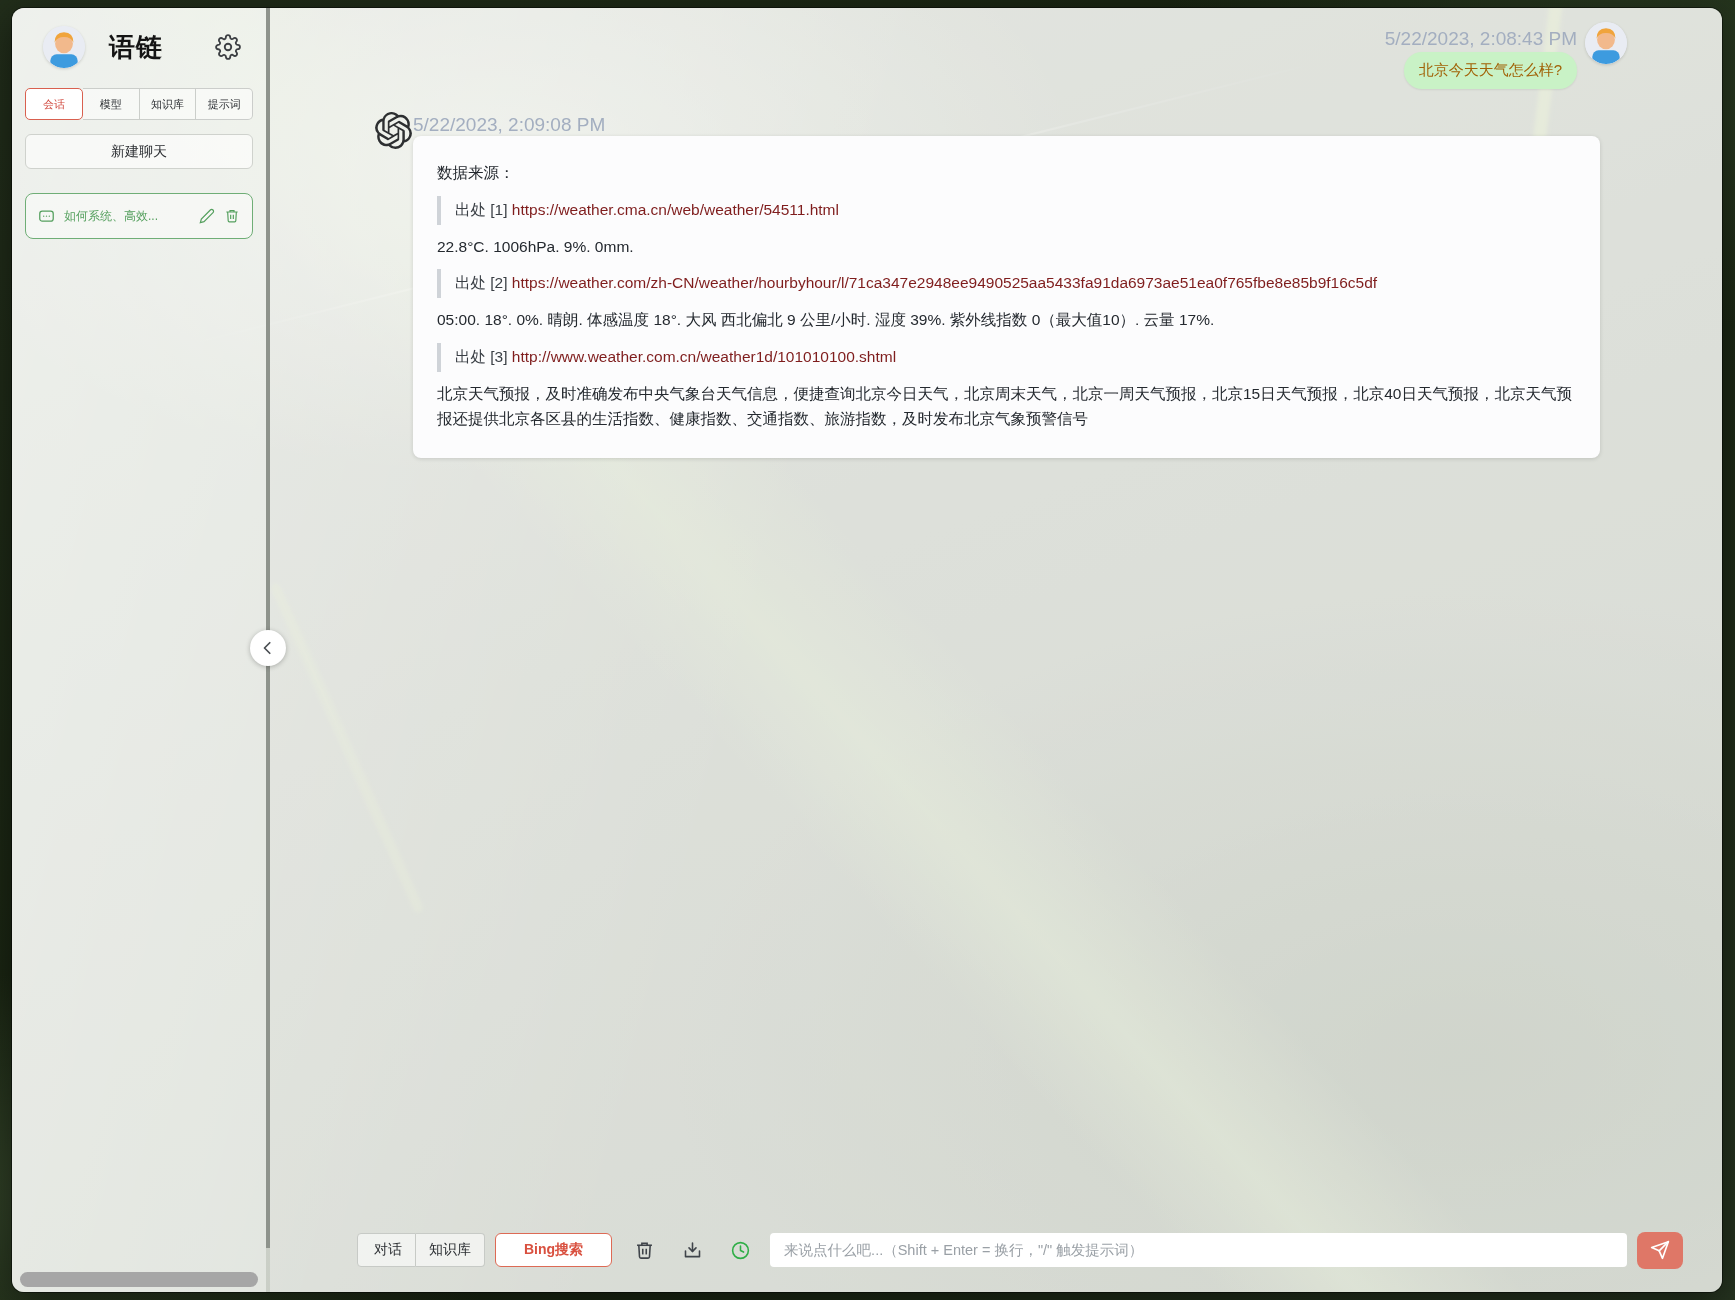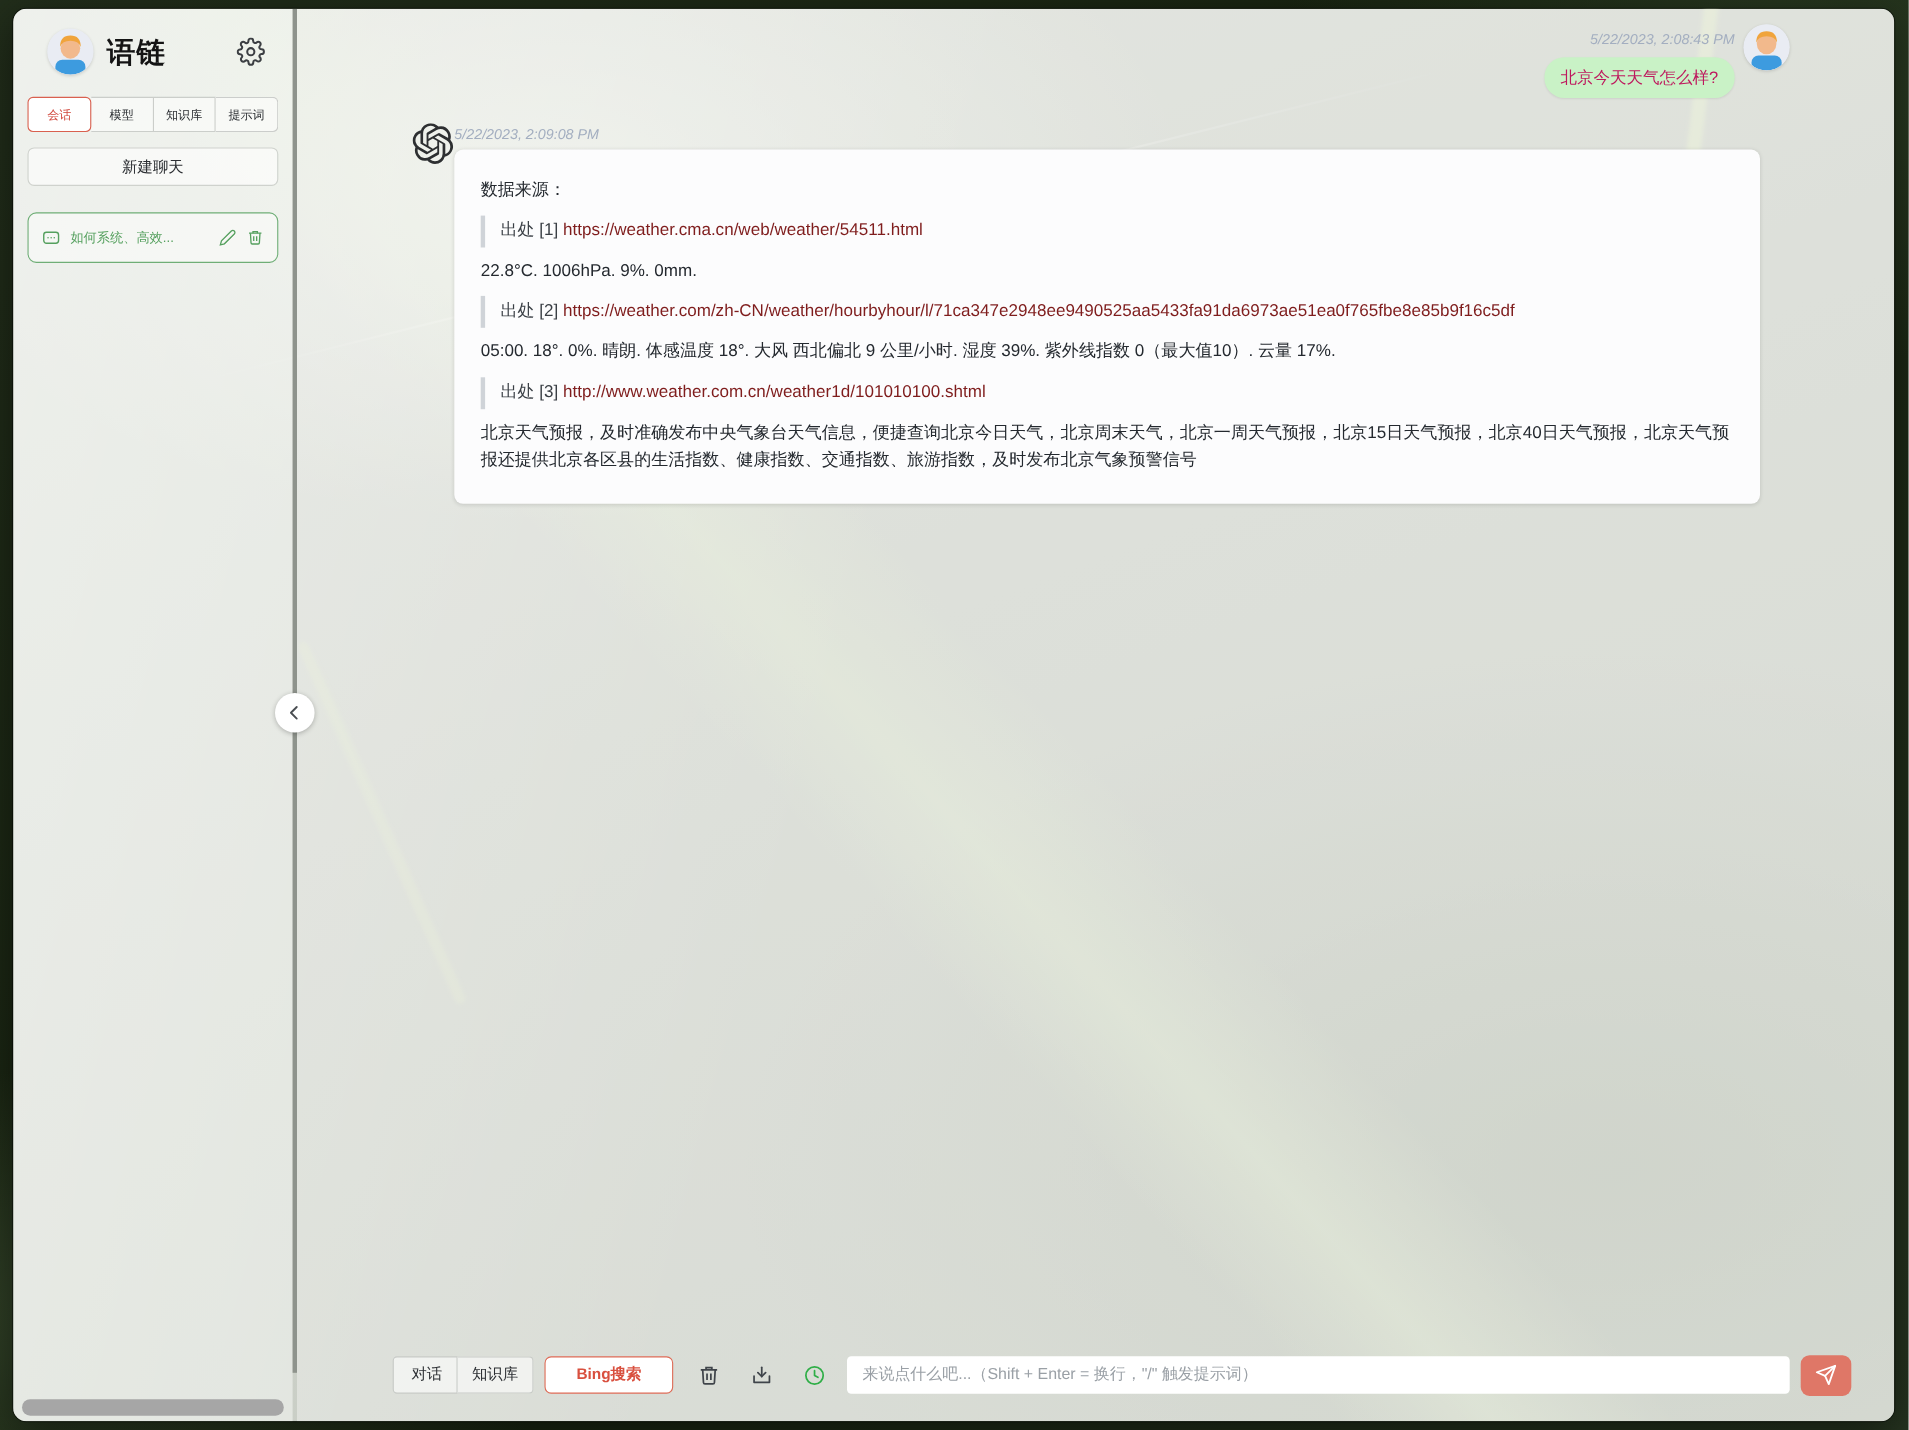--- a/index.html
+++ b/index.html
@@ -33,21 +33,21 @@
   .leaf-edge { position:absolute; left:150px; top:180px; width:1300px; height:2px;
     background:linear-gradient(90deg, transparent, rgba(255,255,255,.45) 40%, transparent 90%);
     transform:rotate(-14deg); }
 
   
   .sidebar {
     position:absolute; left:0; top:0; width:254px; height:100%;
     background:rgba(248,250,246,.55);
     padding:16px 13px 0 13px;
   }
-  .sb-header { display:flex; align-items:center; gap:12px; padding:2px 4px 0 18px; }
+  .sb-header { display:flex; align-items:center; gap:24px; padding:2px 4px 0 18px; }
   .avatar { width:42px; height:42px; border-radius:50%; overflow:hidden; flex:0 0 auto;
             box-shadow:0 1px 3px rgba(0,0,0,.15); background:#e9ecf3; }
   .sb-title { font-size:26px; font-weight:bold; color:#141414; letter-spacing:1px; flex:1; }
   .gear-btn { width:26px; height:26px; color:#3c3f43; cursor:pointer; margin-right:8px; }
   .gear-btn svg { width:100%; height:100%; }
 
   .sb-tabs { display:flex; margin-top:20px; }
   .sb-tab {
     flex:1; height:32px; display:flex; align-items:center; justify-content:center;
     font-size:11px; color:#2c2f33; background:rgba(255,255,255,.55);
@@ -84,27 +84,27 @@
     position:absolute; left:238px; top:622px; width:36px; height:36px; border-radius:50%;
     background:#fff; box-shadow:0 1px 5px rgba(0,0,0,.25);
     display:flex; align-items:center; justify-content:center; cursor:pointer; z-index:5;
   }
   .collapse-btn svg { width:14px; height:14px; }
 
   
   .main { position:absolute; left:258px; top:0; right:0; bottom:0;
           background:rgba(250,251,249,.42); }
 
-  .ts { font-size:13px; color:#a3aec0;font-style:italic; }
+  .ts { font-size:19px; color:#a3aec0; }
   .user-ts { position:absolute; top:20px; right:145px; }
   .user-avatar { position:absolute; top:14px; right:95px; }
   .user-bubble {
     position:absolute; top:44px; right:145px;
     background:#c9f2c6; border-radius:18px; padding:9px 15px;
-    font-size:15px; color:#be185d; box-shadow:0 1px 2px rgba(0,0,0,.08);
+    font-size:15px; color:#a16207; box-shadow:0 1px 2px rgba(0,0,0,.08);
   }
 
   .ai-logo { position:absolute; left:105px; top:104px; width:37px; height:37px; color:#2d2f31; }
   .ai-logo svg { width:100%; height:100%; }
   .ai-ts { position:absolute; left:143px; top:106px; }
   .ai-card {
     position:absolute; left:143px; top:128px; width:1187px;
     background:#fcfcfd; border-radius:8px; box-shadow:0 1px 4px rgba(0,0,0,.13);
     padding:16px 24px 18px 24px;
     font-size:15.5px; color:#24292f; line-height:1.6;

